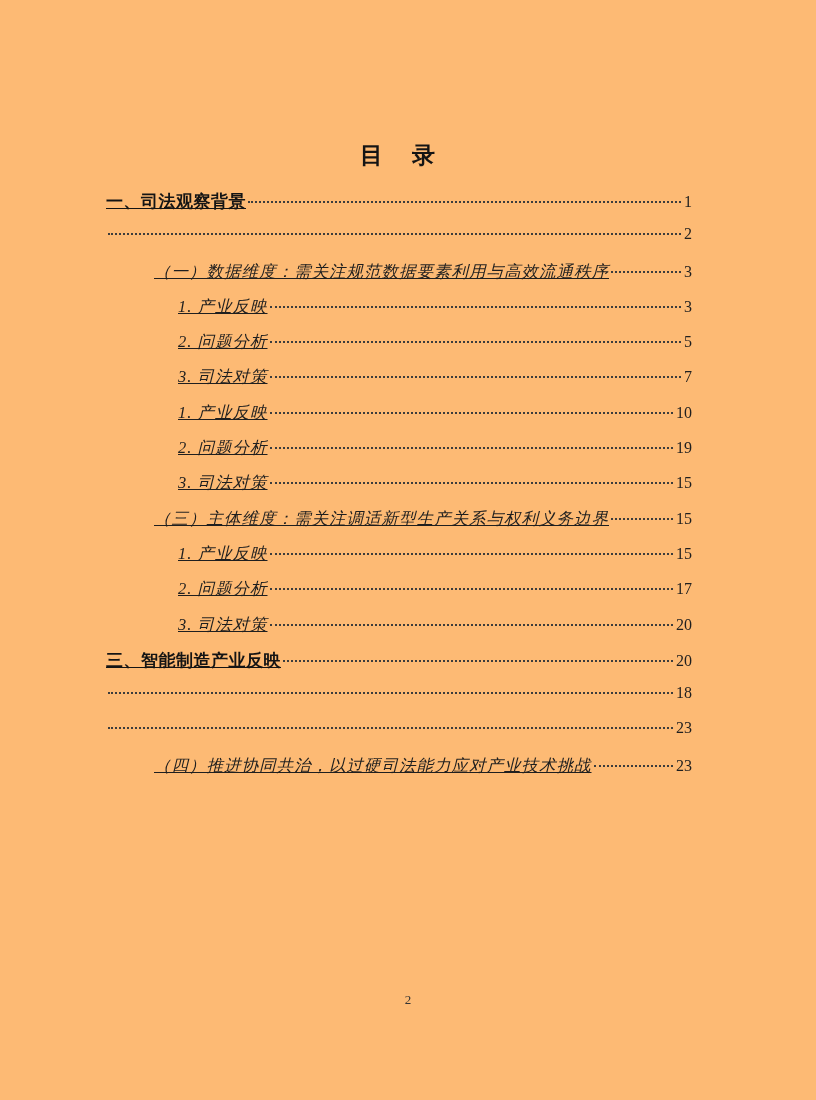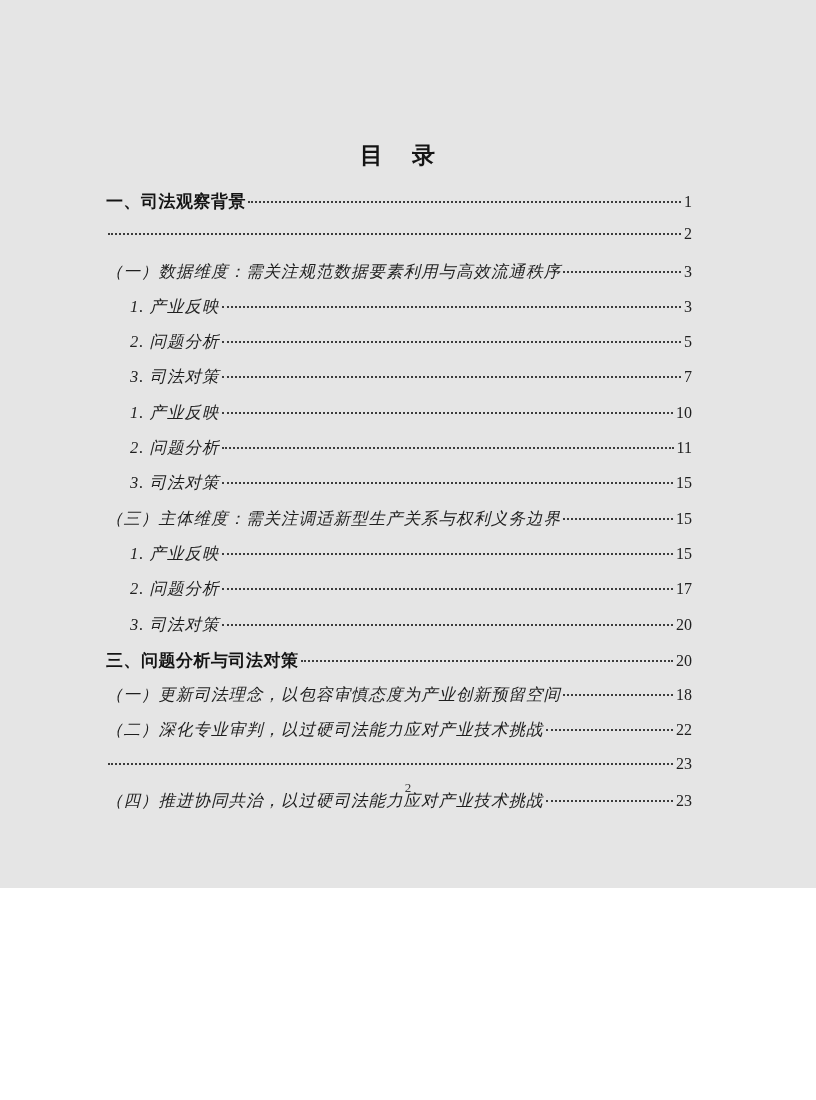--- a/index.html
+++ b/index.html
@@ -3,22 +3,22 @@
 <meta charset="utf-8">
 <style>
   html, body {
     margin: 0;
     padding: 0;
     background: #ffffff;
   }
   .page {
     position: relative;
     width: 816px;
-    height: 888px;
-    background: #e5e5e5;
+    height: 1100px;
+    background: #fdba74;
     overflow: hidden;
     color: #1f1f1f;
     font-family: "Liberation Serif", serif;
   }
   .content {
     position: absolute;
     left: 106px;
     right: 124px;
     top: 138px;
   }
@@ -36,35 +36,37 @@
     display: block;
   }
   .toc-row {
     display: flex;
     align-items: baseline;
     height: 35.3px;
     cursor: pointer;
   }
   .toc-text {
     white-space: nowrap;
+    text-decoration: underline;
   }
   .level1 .toc-text {
     font-family: "Liberation Sans", sans-serif;
     font-weight: 700;
     font-size: 17px;
     color: #141414;
     letter-spacing: 0.5px;
   }
   .level2 .toc-text,
   .level3 .toc-text {
     font-family: "Liberation Serif", serif;
     font-style: italic;
     font-size: 16.5px;
     color: #1f1f1f;
     letter-spacing: 1px;
+    margin-left: 48px;
   }
   .level3 {
     padding-left: 24px;
   }
   .toc-dots {
     flex: 1;
     min-width: 16px;
     margin: 0 3px 0 2px;
     border-bottom: 2px dotted #3c3c3c;
     transform: translateY(-4px);
@@ -124,21 +126,21 @@
     <span class="toc-page">7</span>
   </div>
         <div class="toc-row level3">
     <span class="toc-text">1. 产业反映</span>
     <span class="toc-dots"></span>
     <span class="toc-page">10</span>
   </div>
         <div class="toc-row level3">
     <span class="toc-text">2. 问题分析</span>
     <span class="toc-dots"></span>
-    <span class="toc-page">11</span>
+    <span class="toc-page">19</span>
   </div>
         <div class="toc-row level3">
     <span class="toc-text">3. 司法对策</span>
     <span class="toc-dots"></span>
     <span class="toc-page">15</span>
   </div>
         <div class="toc-row level2">
     <span class="toc-text">（三）主体维度：需关注调适新型生产关系与权利义务边界</span>
     <span class="toc-dots"></span>
     <span class="toc-page">15</span>
@@ -152,33 +154,27 @@
     <span class="toc-text">2. 问题分析</span>
     <span class="toc-dots"></span>
     <span class="toc-page">17</span>
   </div>
         <div class="toc-row level3">
     <span class="toc-text">3. 司法对策</span>
     <span class="toc-dots"></span>
     <span class="toc-page">20</span>
   </div>
         <div class="toc-row level1">
-    <span class="toc-text">三、问题分析与司法对策</span>
+    <span class="toc-text">三、智能制造产业反映</span>
     <span class="toc-dots"></span>
     <span class="toc-page">20</span>
   </div>
         <div class="toc-row level2">
-    <span class="toc-text">（一）更新司法理念，以包容审慎态度为产业创新预留空间</span>
     <span class="toc-dots"></span>
     <span class="toc-page">18</span>
-  </div>
-        <div class="toc-row level2">
-    <span class="toc-text">（二）深化专业审判，以过硬司法能力应对产业技术挑战</span>
-    <span class="toc-dots"></span>
-    <span class="toc-page">22</span>
   </div>
         <div class="toc-row level2">
     <span class="toc-dots"></span>
     <span class="toc-page">23</span>
   </div>
         <div class="toc-row level2">
     <span class="toc-text">（四）推进协同共治，以过硬司法能力应对产业技术挑战</span>
     <span class="toc-dots"></span>
     <span class="toc-page">23</span>
   </div>

